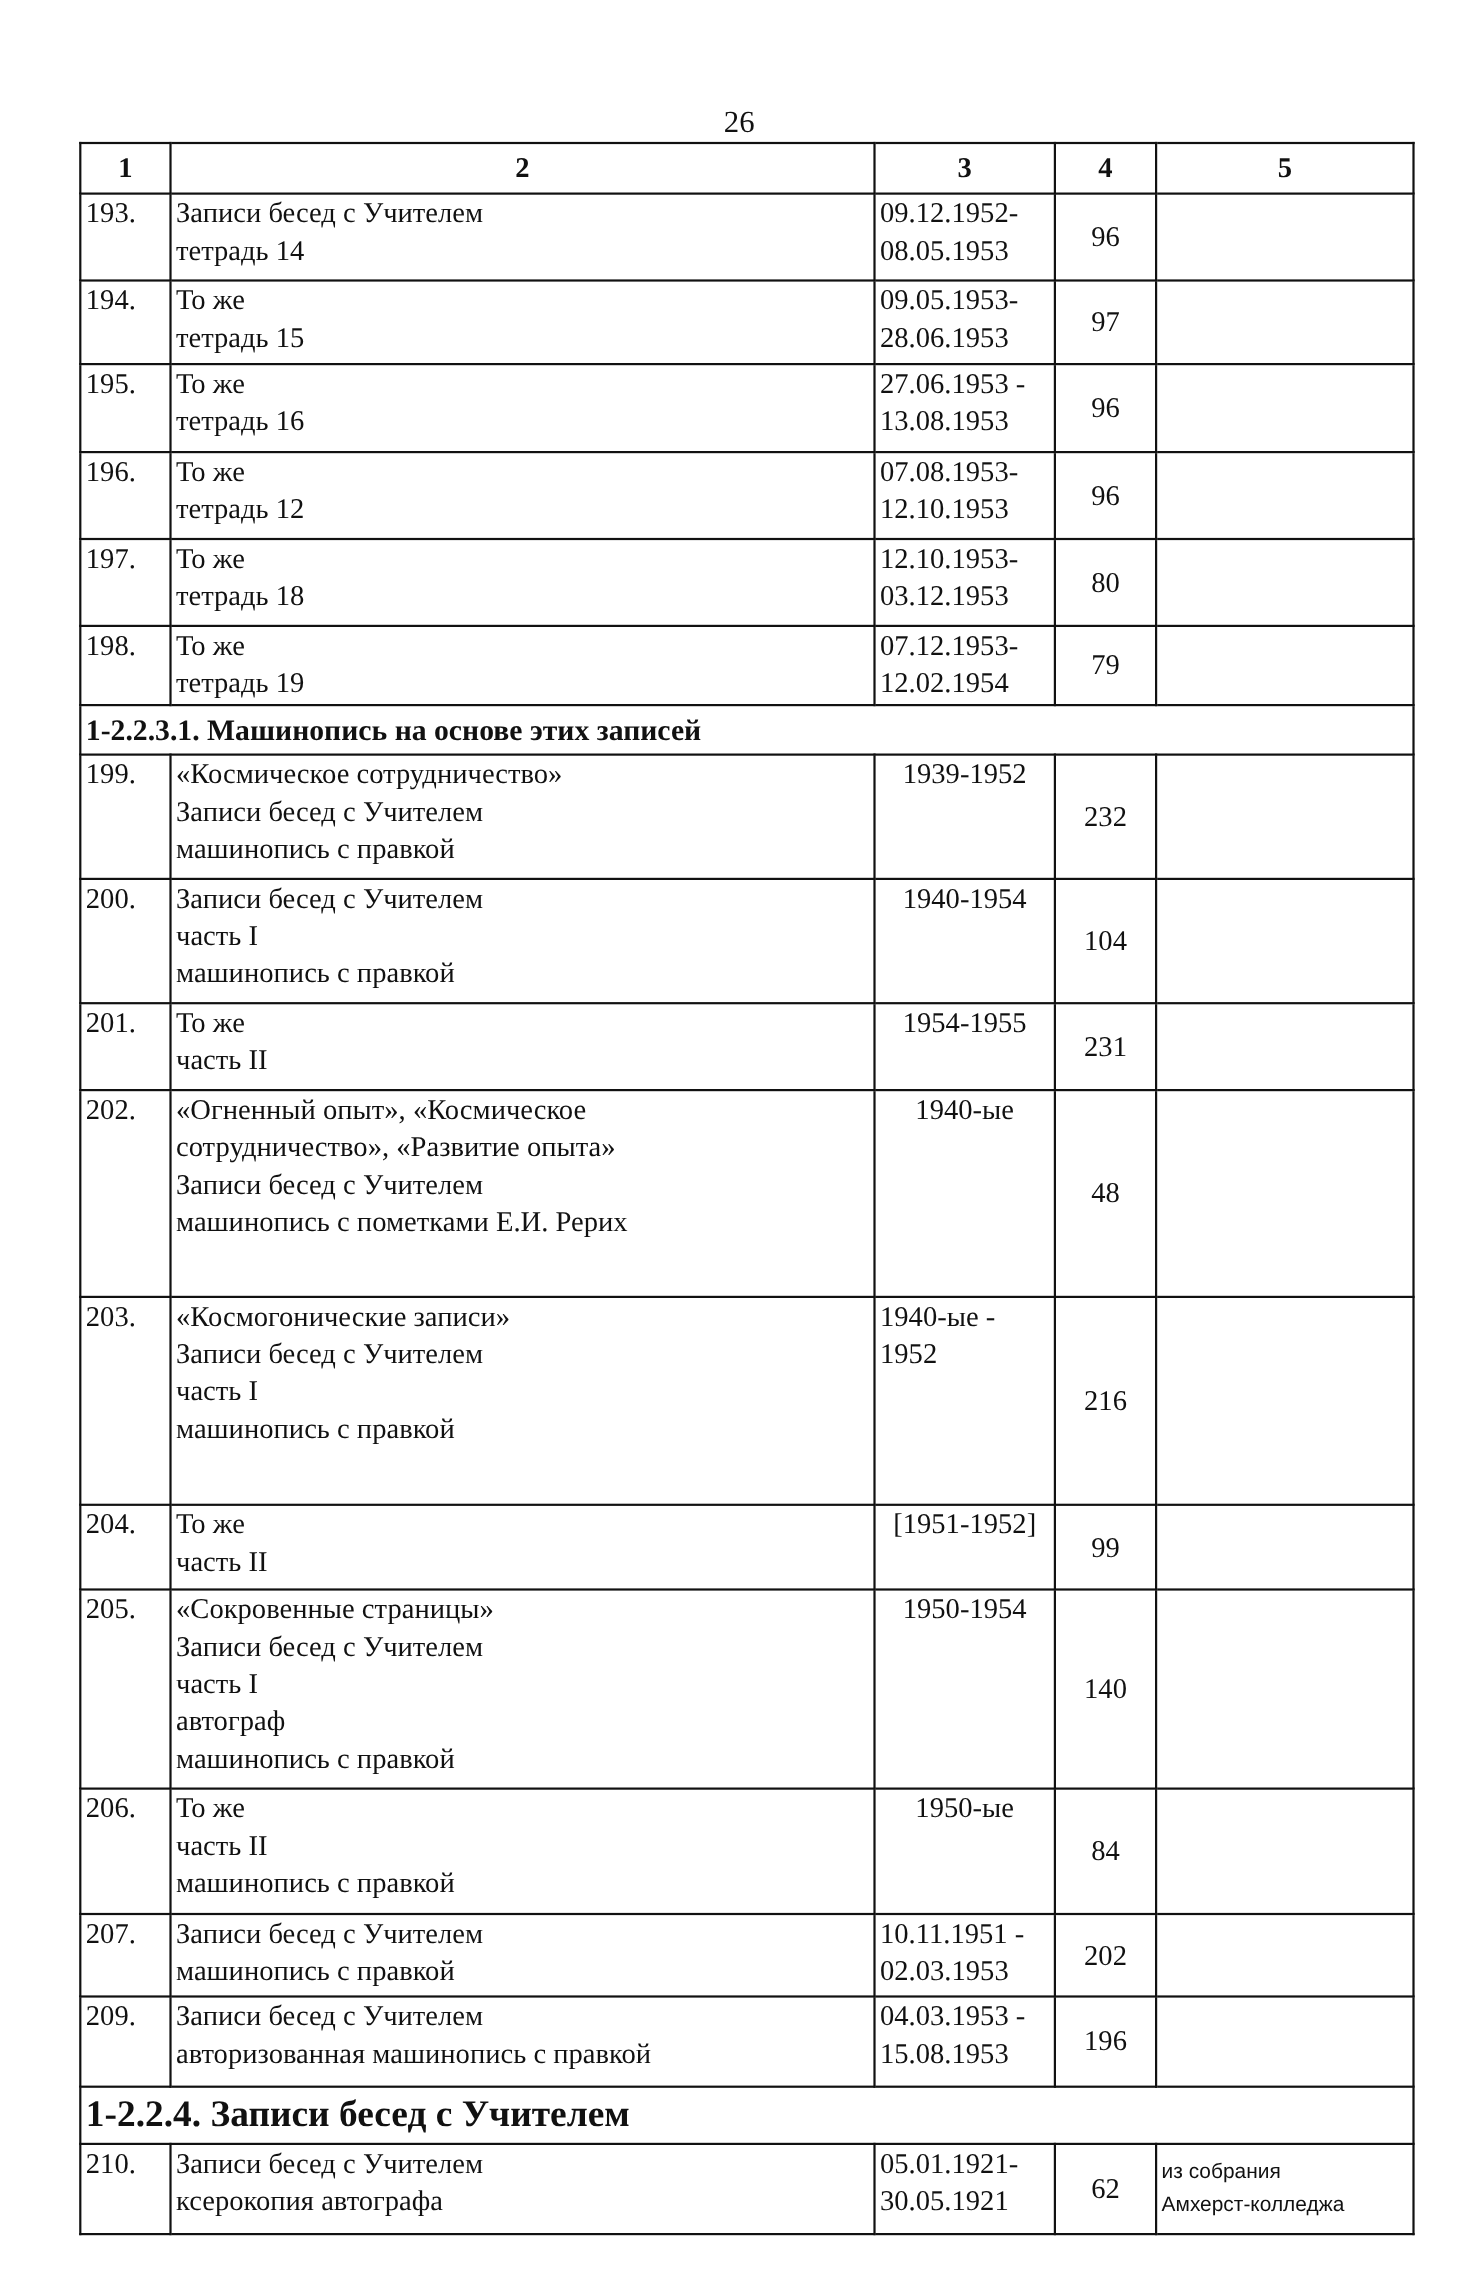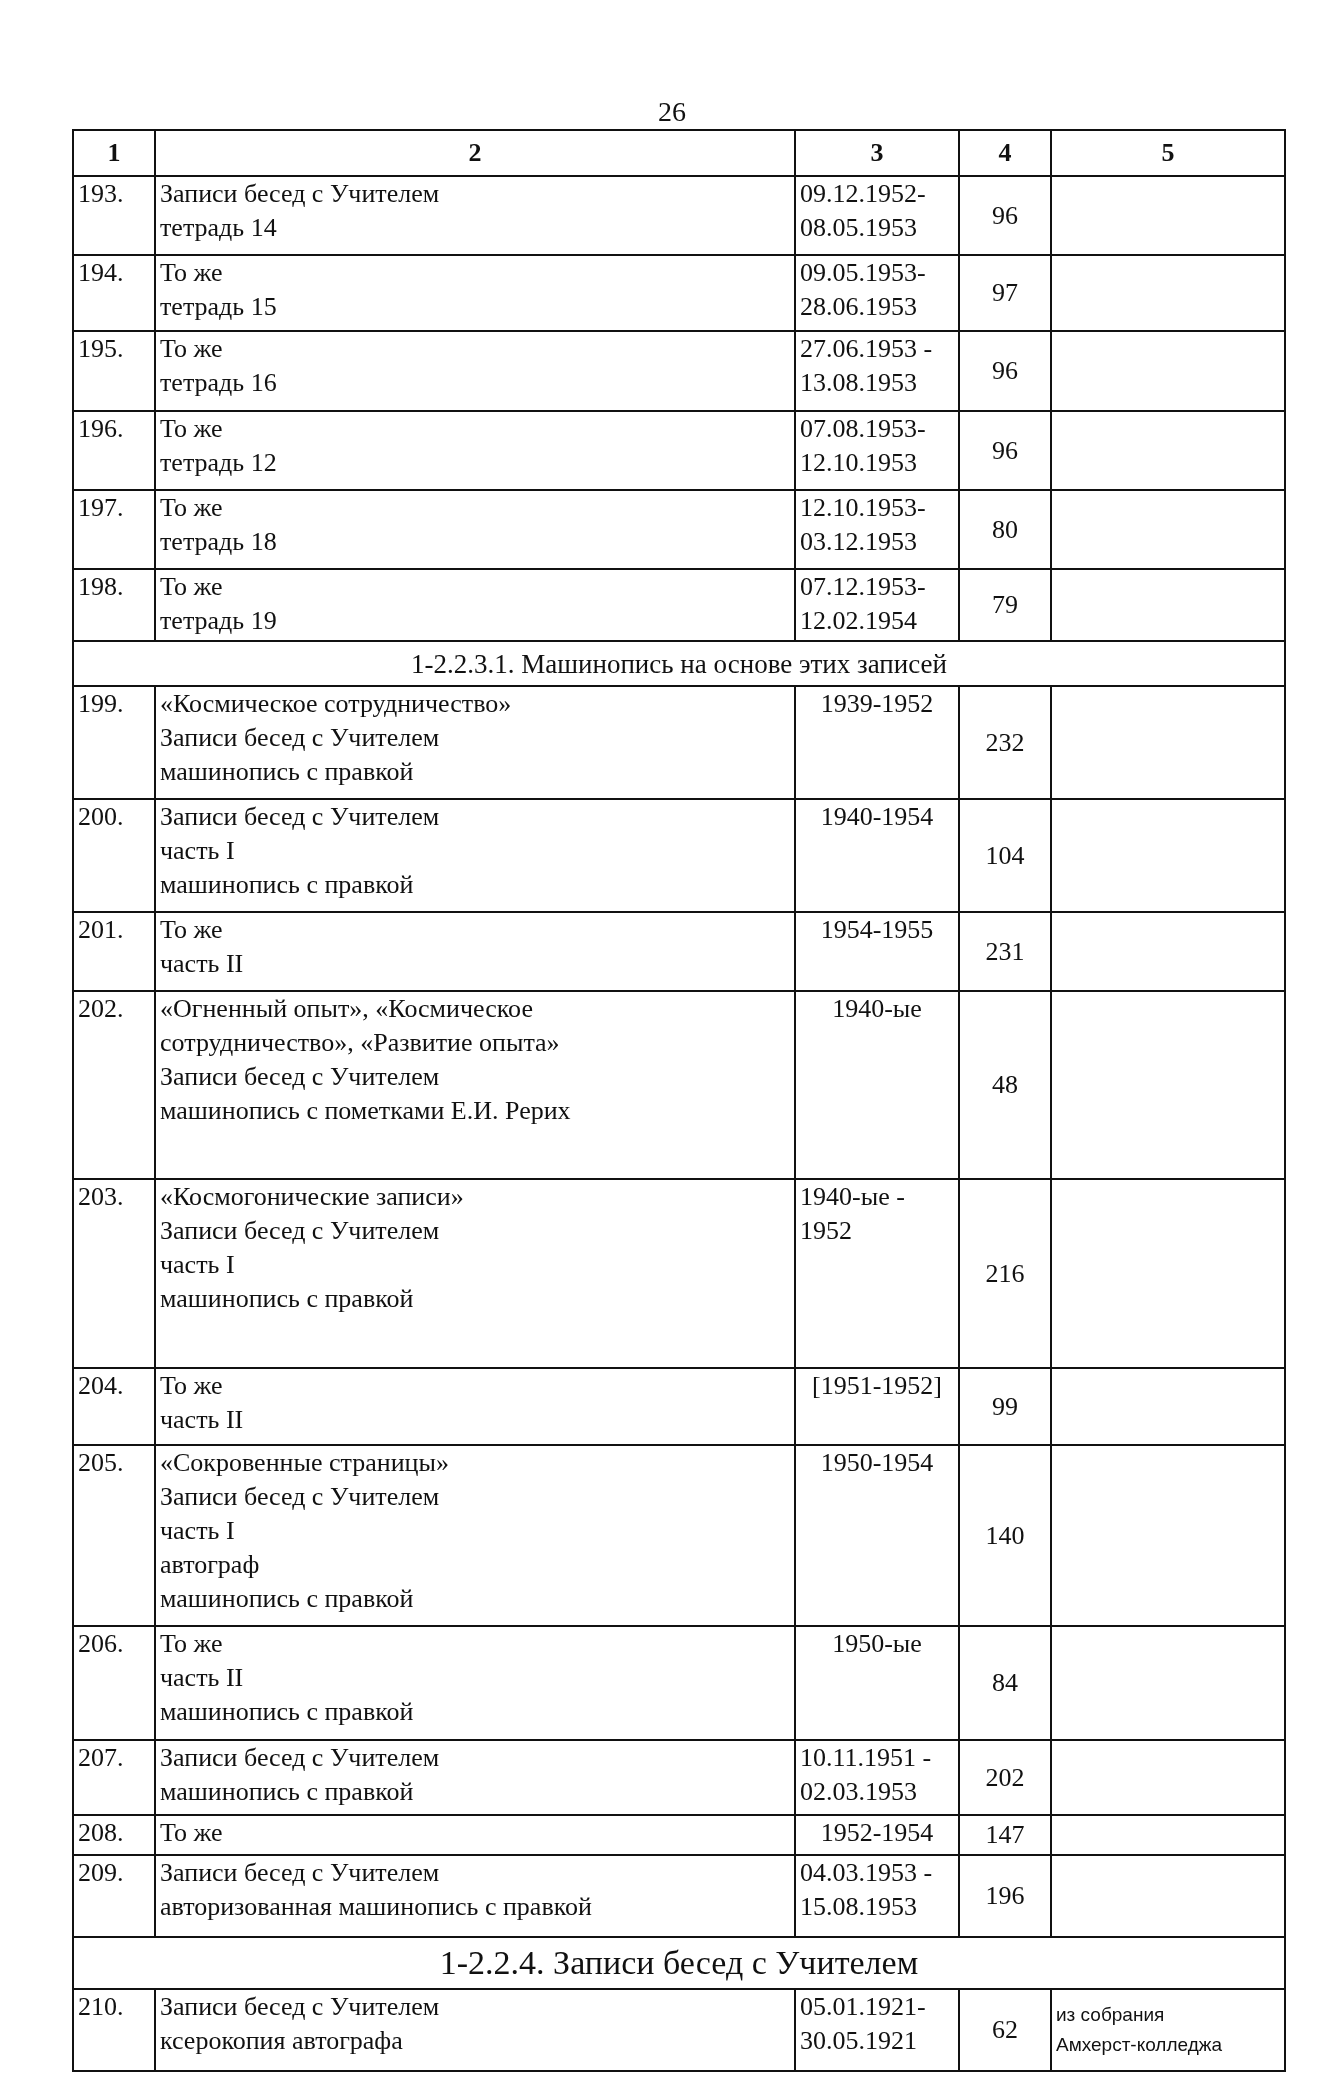--- a/index.html
+++ b/index.html
@@ -13,21 +13,21 @@
                  line-height: 34px; padding: 0 4px; white-space: nowrap; overflow: hidden; }
   table.inv tr.hdr td { font-weight: bold; text-align: center; vertical-align: middle;
                         font-size: 26px; height: 44px; }
   td.num { padding-left: 2px; }
   td.desc div, td.dates div { display: block; }
   td.dates { text-align: left; vertical-align: middle; padding-left: 4px; }
   td.dates.center { text-align: center; }
   td.pages { text-align: center; vertical-align: middle !important; }
   td.note { vertical-align: middle !important; font-family: "Liberation Sans", "DejaVu Sans", sans-serif;
             font-size: 19px !important; line-height: 30px !important; padding-left: 3px; }
-  tr.section td { text-align: center; font-weight: normal; vertical-align: middle; }
+  tr.section td { font-weight: bold; vertical-align: middle; }
   tr.section.s1 td { font-size: 27px; }
   tr.section.s2 td { font-size: 34px; }
   col.c1 { width: 82px; } col.c2 { width: 640px; } col.c3 { width: 164px; }
   col.c4 { width: 92px; } col.c5 { width: 234px; }
 </style>
 </head>
 <body>
 
 <div class="page-num">26</div>
 
@@ -241,31 +241,20 @@
           <div>Записи бесед с Учителем</div>
           <div>машинопись с правкой</div>
         </td>
         <td class="dates">
           <div>10.11.1951 -</div>
           <div>02.03.1953</div>
         </td>
         <td class="pages">202</td>
         <td class=""></td>
       </tr>
-      <tr style="height: 40px;">
-        <td class="num">208.</td>
-        <td class="desc">
-          <div>То же</div>
-        </td>
-        <td class="dates center">
-          <div>1952-1954</div>
-        </td>
-        <td class="pages">147</td>
-        <td class=""></td>
-      </tr>
       <tr style="height: 82px;">
         <td class="num">209.</td>
         <td class="desc">
           <div>Записи бесед с Учителем</div>
           <div>авторизованная машинопись с правкой</div>
         </td>
         <td class="dates">
           <div>04.03.1953 -</div>
           <div>15.08.1953</div>
         </td>

